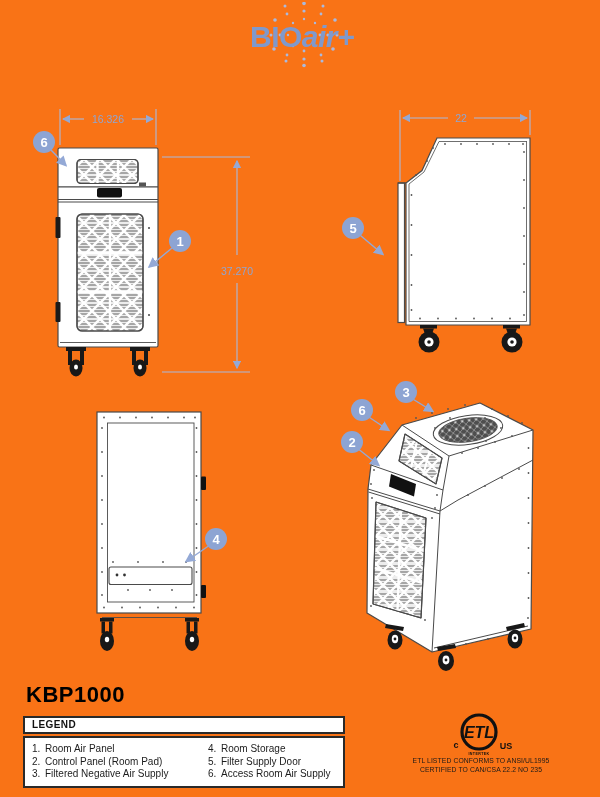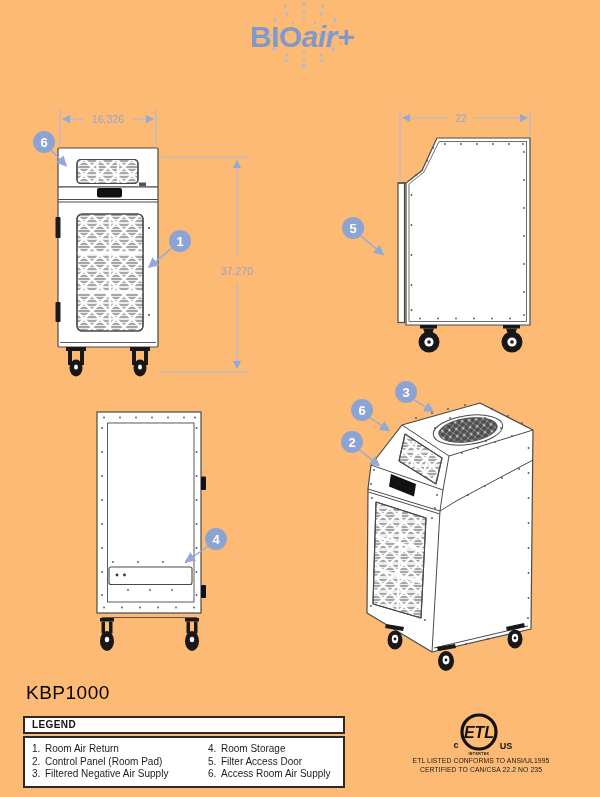--- a/index.html
+++ b/index.html
@@ -1,20 +1,20 @@
 <!DOCTYPE html>
 <html><head>
 <meta charset="utf-8">
 <style>
   html,body{margin:0;padding:0;background:#fff;}
-  .canvas{position:relative;width:600px;height:797px;background:#fdba74;overflow:hidden;
+  .canvas{position:relative;width:600px;height:797px;background:#f97316;overflow:hidden;
           font-family:"Liberation Sans",sans-serif;}
   .abs{position:absolute;}
   svg text{font-family:"Liberation Sans",sans-serif;}
-  .model-title{font-size:19px;font-weight:normal;color:#000;letter-spacing:.5px;}
+  .model-title{font-size:22px;font-weight:bold;color:#000;letter-spacing:.5px;}
   .legend{width:322px;}
   .legend-header{border:2px solid #2a2a2a;font-size:10px;font-weight:bold;
                  letter-spacing:.4px;color:#111;padding:1px 0 2px 7px;background:#fff;}
   .legend-body{border:2px solid #2a2a2a;margin-top:2px;display:flex;
                padding:5px 4px 6px 7px;background:#fff;}
   .legend-col{display:flex;flex-direction:column;gap:1px;}
   .legend-col.c1{width:176px;}
   .legend-item{font-size:10px;color:#1c1c1c;line-height:11.5px;display:flex;}
   .legend-item .num{width:13px;flex:none;}
   .cert-text{width:206px;text-align:center;font-size:6.8px;line-height:9px;
@@ -410,39 +410,39 @@
   </svg>
 
   <div class="abs model-title" style="left:26px;top:682px;">KBP1000</div>
 
   <div class="abs legend" style="left:23px;top:716px;border-radius:25px;">
     <div class="legend-header">LEGEND</div>
     <div class="legend-body">
       <div class="legend-col c1">
         <div class="legend-item">
           <span class="num">1.</span>
-          <span>Room Air Return</span>
+          <span>Room Air Panel</span>
           </div>
         <div class="legend-item">
           <span class="num">2.</span>
           <span>Control Panel (Room Pad)</span>
           </div>
         <div class="legend-item">
           <span class="num">3.</span>
           <span>Filtered Negative Air Supply</span>
           </div>
       </div>
       <div class="legend-col">
         <div class="legend-item">
           <span class="num">4.</span>
           <span>Room Storage</span>
           </div>
         <div class="legend-item">
           <span class="num">5.</span>
-          <span>Filter Access Door</span>
+          <span>Filter Supply Door</span>
           </div>
         <div class="legend-item">
           <span class="num">6.</span>
           <span>Access Room Air Supply</span>
           </div>
       </div>
     </div>
   </div>
 
   <svg class="abs" style="left:432px;top:701px;" width="100" height="58" viewBox="0 0 100 58">

